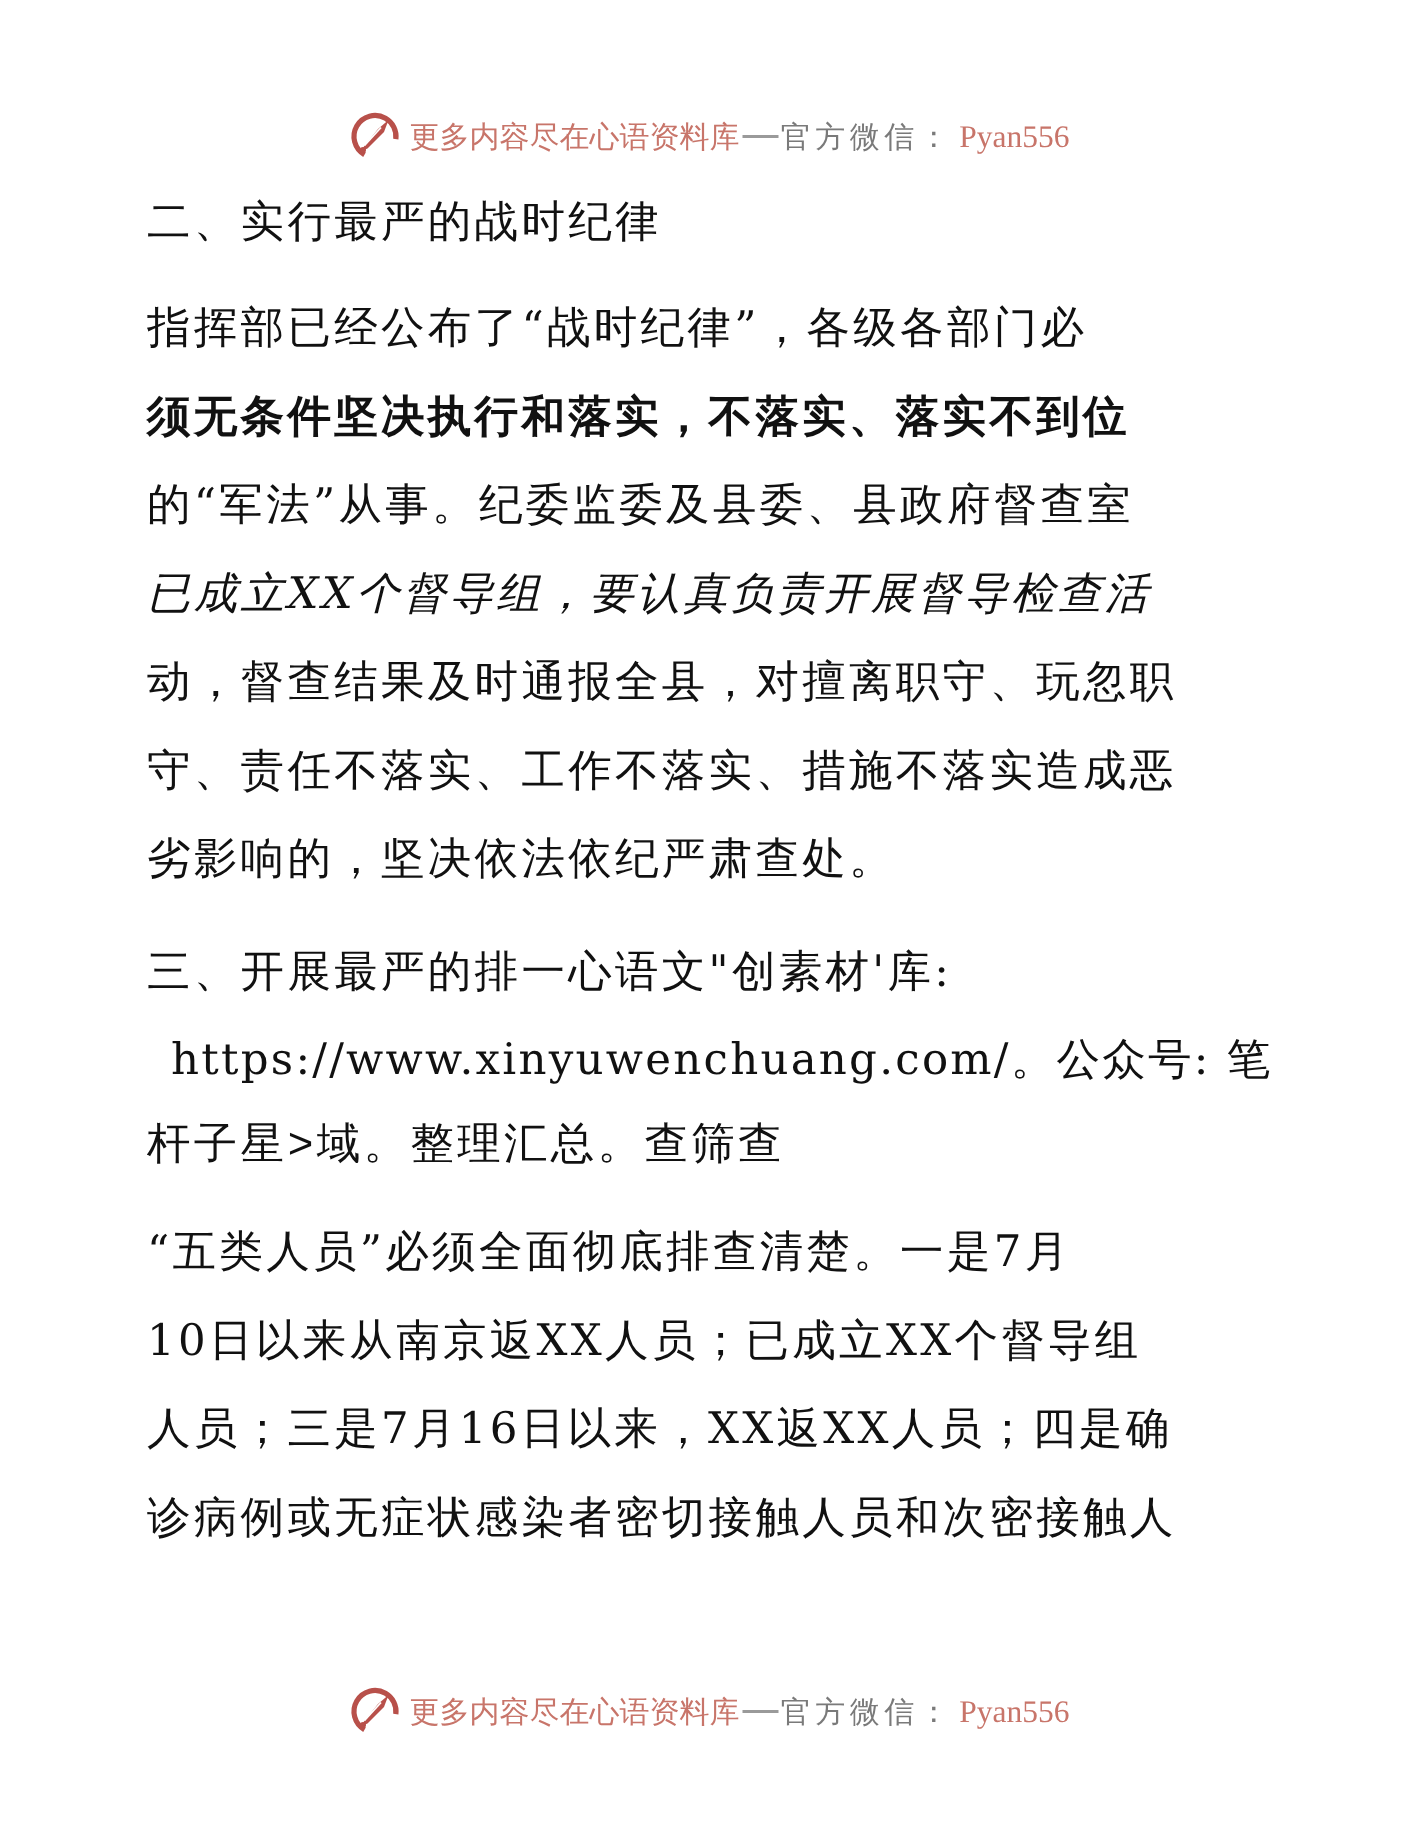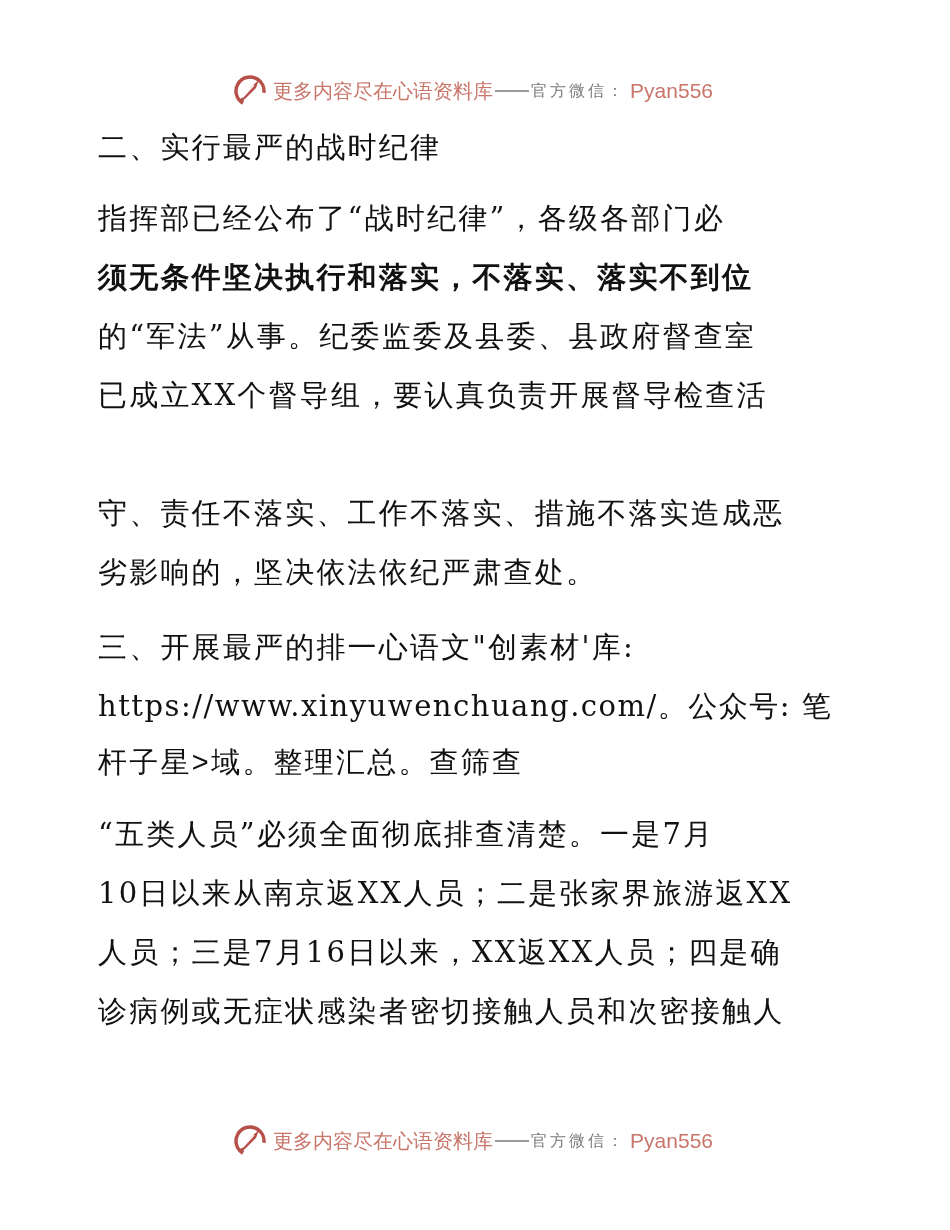--- a/index.html
+++ b/index.html
@@ -47,26 +47,26 @@
     .wm-dash {
       display: inline-block;
       width: 48px;
       height: 2px;
       background: #9a9a9a;
       margin: 0 2px 0 2px;
       vertical-align: middle;
     }
     .wm-text-gray {
       font-family: "DejaVu Serif", serif;
-      font-size: 16px;
+      font-size: 20px;
       color: #7a7a7a;
       letter-spacing: 3px;
     }
     .wm-id {
-      font-family: Liberation Sans, sans-serif;
+      font-family: Liberation Serif, serif;
       font-size: 21px;
       color: #c8756a;
       margin-left: 4px;
     }
     .line {
       position: absolute;
       left: 98px;
       font-size: 29px;
       line-height: 40px;
       height: 40px;
@@ -90,30 +90,31 @@
     <span class="wm-text-red">更多内容尽在心语资料库</span>
     <span class="wm-dash"></span>
     <span class="wm-text-gray">官方微信：</span>
     <span class="wm-id">Pyan556</span>
   </div>
 
   <div class="line" style="top:127px;"> 二、实行最严的战时纪律</div>
   <div class="line" style="top:198px;"> 指挥部已经公布了“战时纪律”，各级各部门必</div>
   <div class="line" style="top:257px;font-weight:bold;">须无条件坚决执行和落实，不落实、落实不到位</div>
   <div class="line" style="top:316px;">的“军法”从事。纪委监委及县委、县政府督查室</div>
-  <div class="line" style="top:375px;">已成立XX个督导组，要认真负责开展督导检查活</div>
+  <div class="line" style="top:375px;font-style:italic;">已成立XX个督导组，要认真负责开展督导检查活</div>
+  <div class="line" style="top:434px;">动，督查结果及时通报全县，对擅离职守、玩忽职</div>
   <div class="line" style="top:493px;">守、责任不落实、工作不落实、措施不落实造成恶</div>
   <div class="line" style="top:552px;">劣影响的，坚决依法依纪严肃查处。</div>
 
   <div class="line" style="top:627px;"> 三、开展最严的排一心语文"创素材'库:</div>
-  <div class="line" style="top:686px; letter-spacing:1.5px;">https://www.xinyuwenchuang.com/。公众号: 笔</div>
+  <div class="line" style="top:686px; letter-spacing:1.5px;margin-left:16px;">https://www.xinyuwenchuang.com/。公众号: 笔</div>
   <div class="line" style="top:745px;font-family:Liberation Mono, monospace;">杆子星&gt;域。整理汇总。查筛查</div>
 
   <div class="line" style="top:814px;">  “五类人员”必须全面彻底排查清楚。一是7月</div>
-  <div class="line" style="top:873px;">10日以来从南京返XX人员；二是张家界旅游返XX</div>
+  <div class="line" style="top:873px;">10日以来从南京返XX人员；已成立XX个督导组</div>
   <div class="line" style="top:932px;">人员；三是7月16日以来，XX返XX人员；四是确</div>
   <div class="line" style="top:991px;">诊病例或无症状感染者密切接触人员和次密接触人</div>
 
   <div class="watermark bottom">
     <svg class="wm-logo" viewBox="0 0 34 34">
       <circle cx="17" cy="17" r="14" fill="none" stroke="#b8504a" stroke-width="3.5" stroke-dasharray="60 30" transform="rotate(120 17 17)"></circle>
       <path d="M7 27 L19 12 L26 6 L23 14 L12 25 Z" fill="#b8504a"></path>
       <path d="M10 23 L21 11" stroke="#ffffff" stroke-width="1.2"></path>
       <circle cx="9" cy="26" r="2" fill="#b8504a"></circle>
     </svg>

